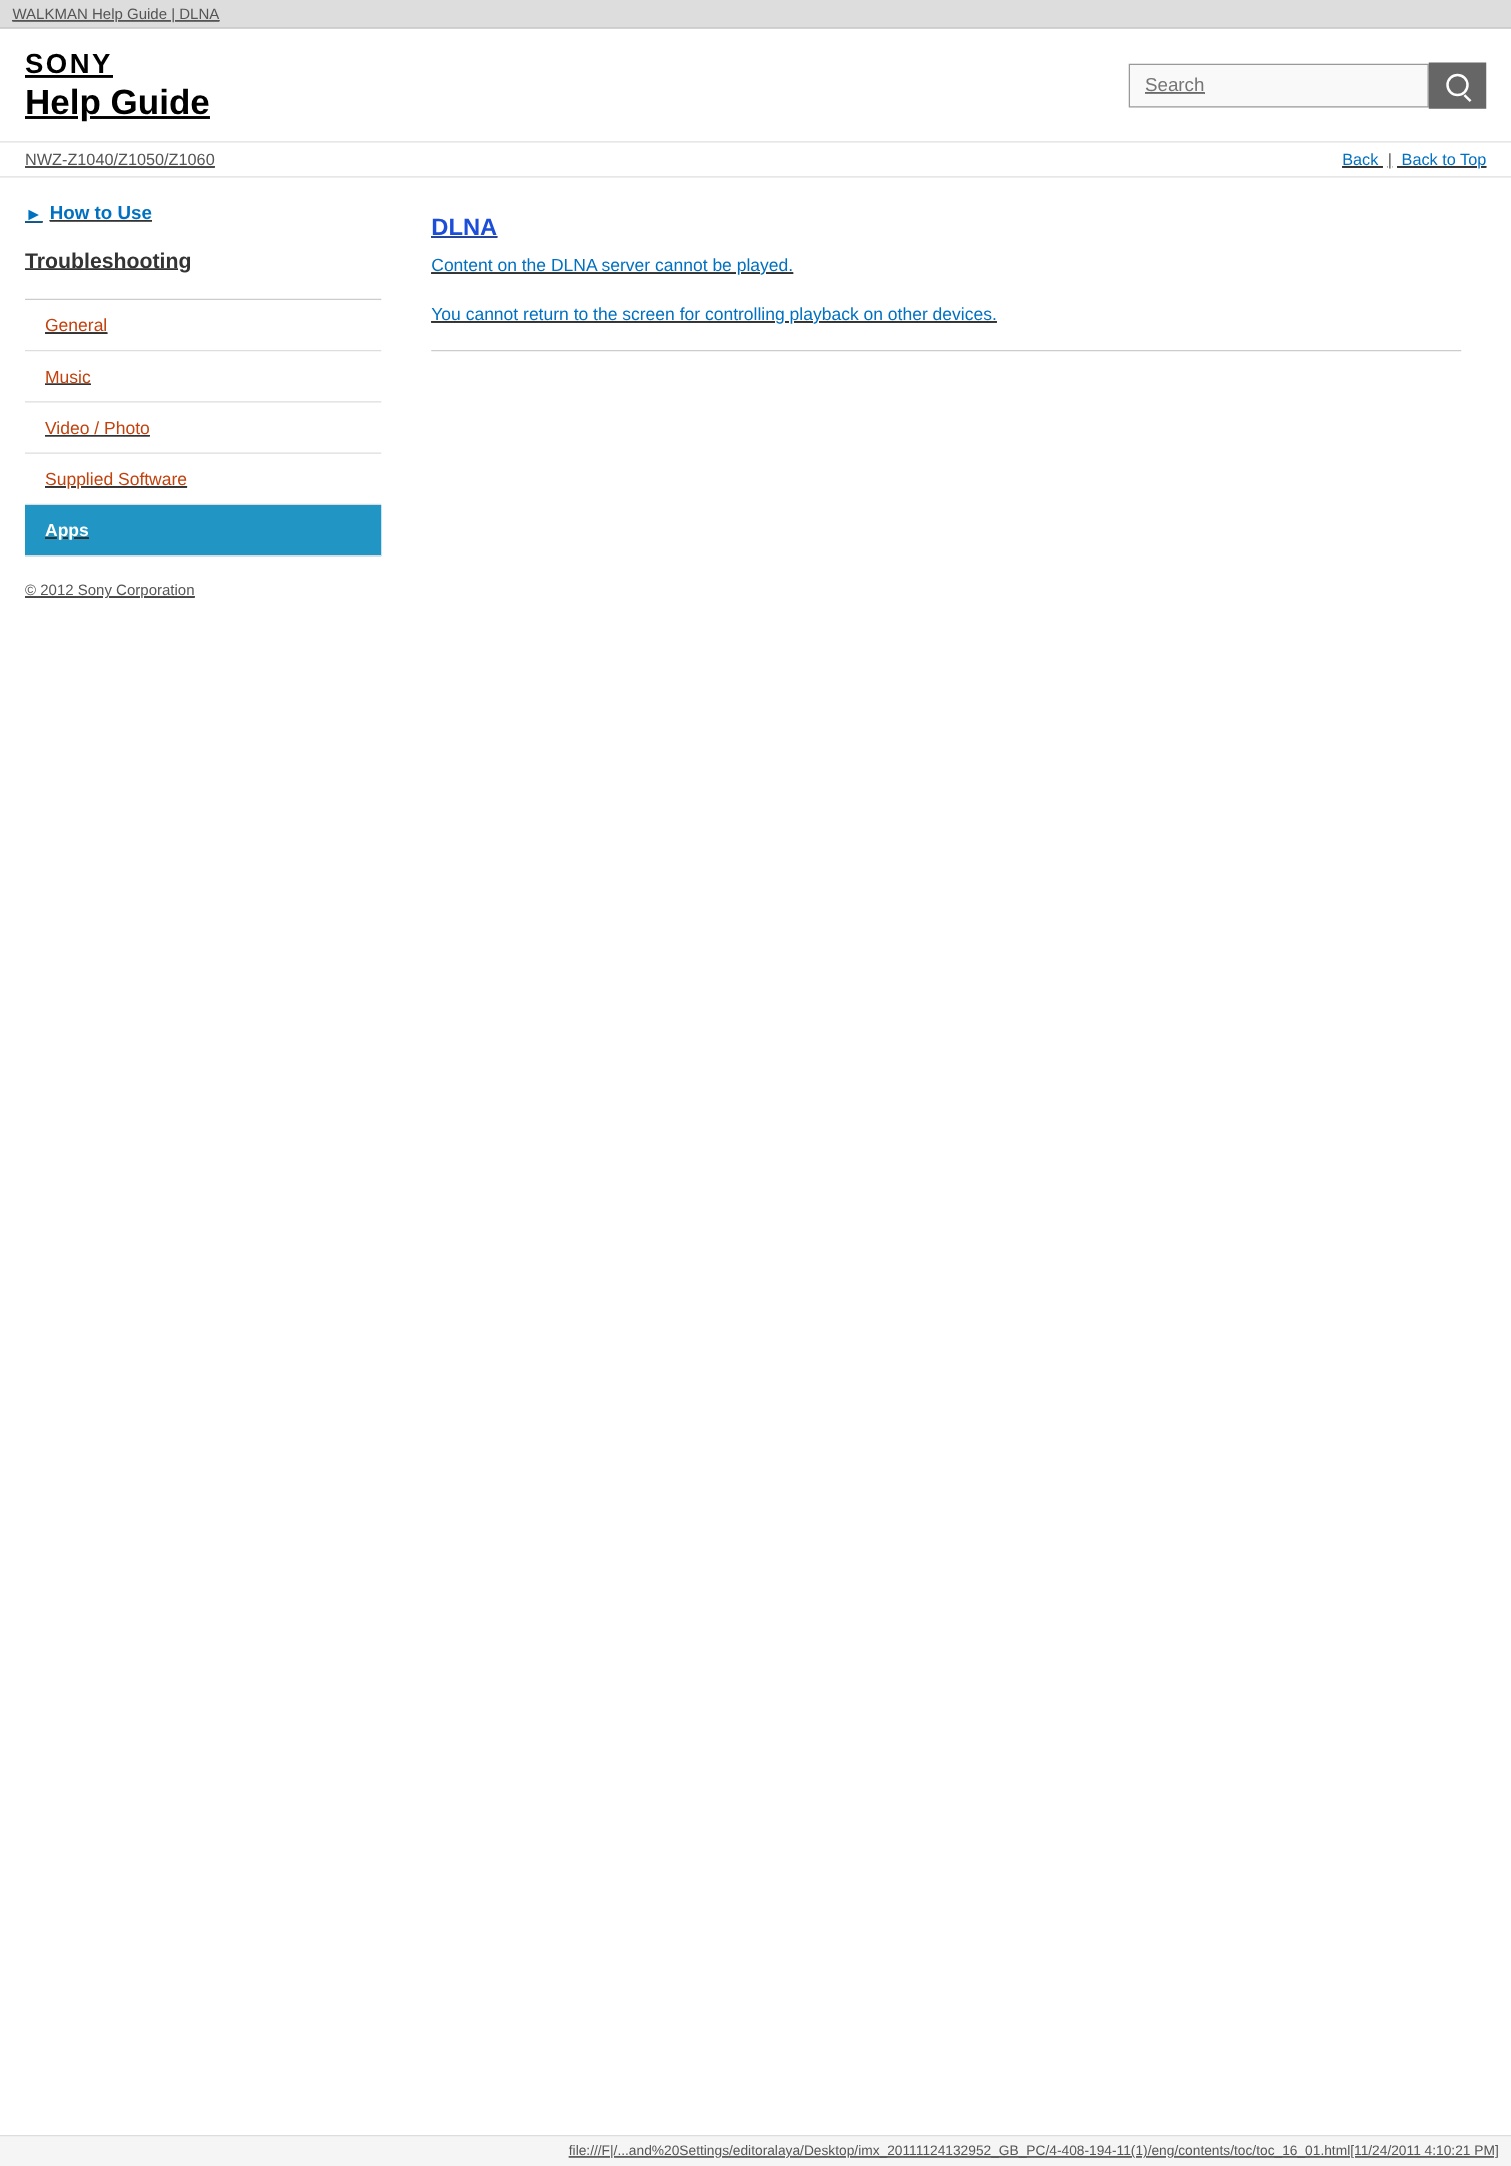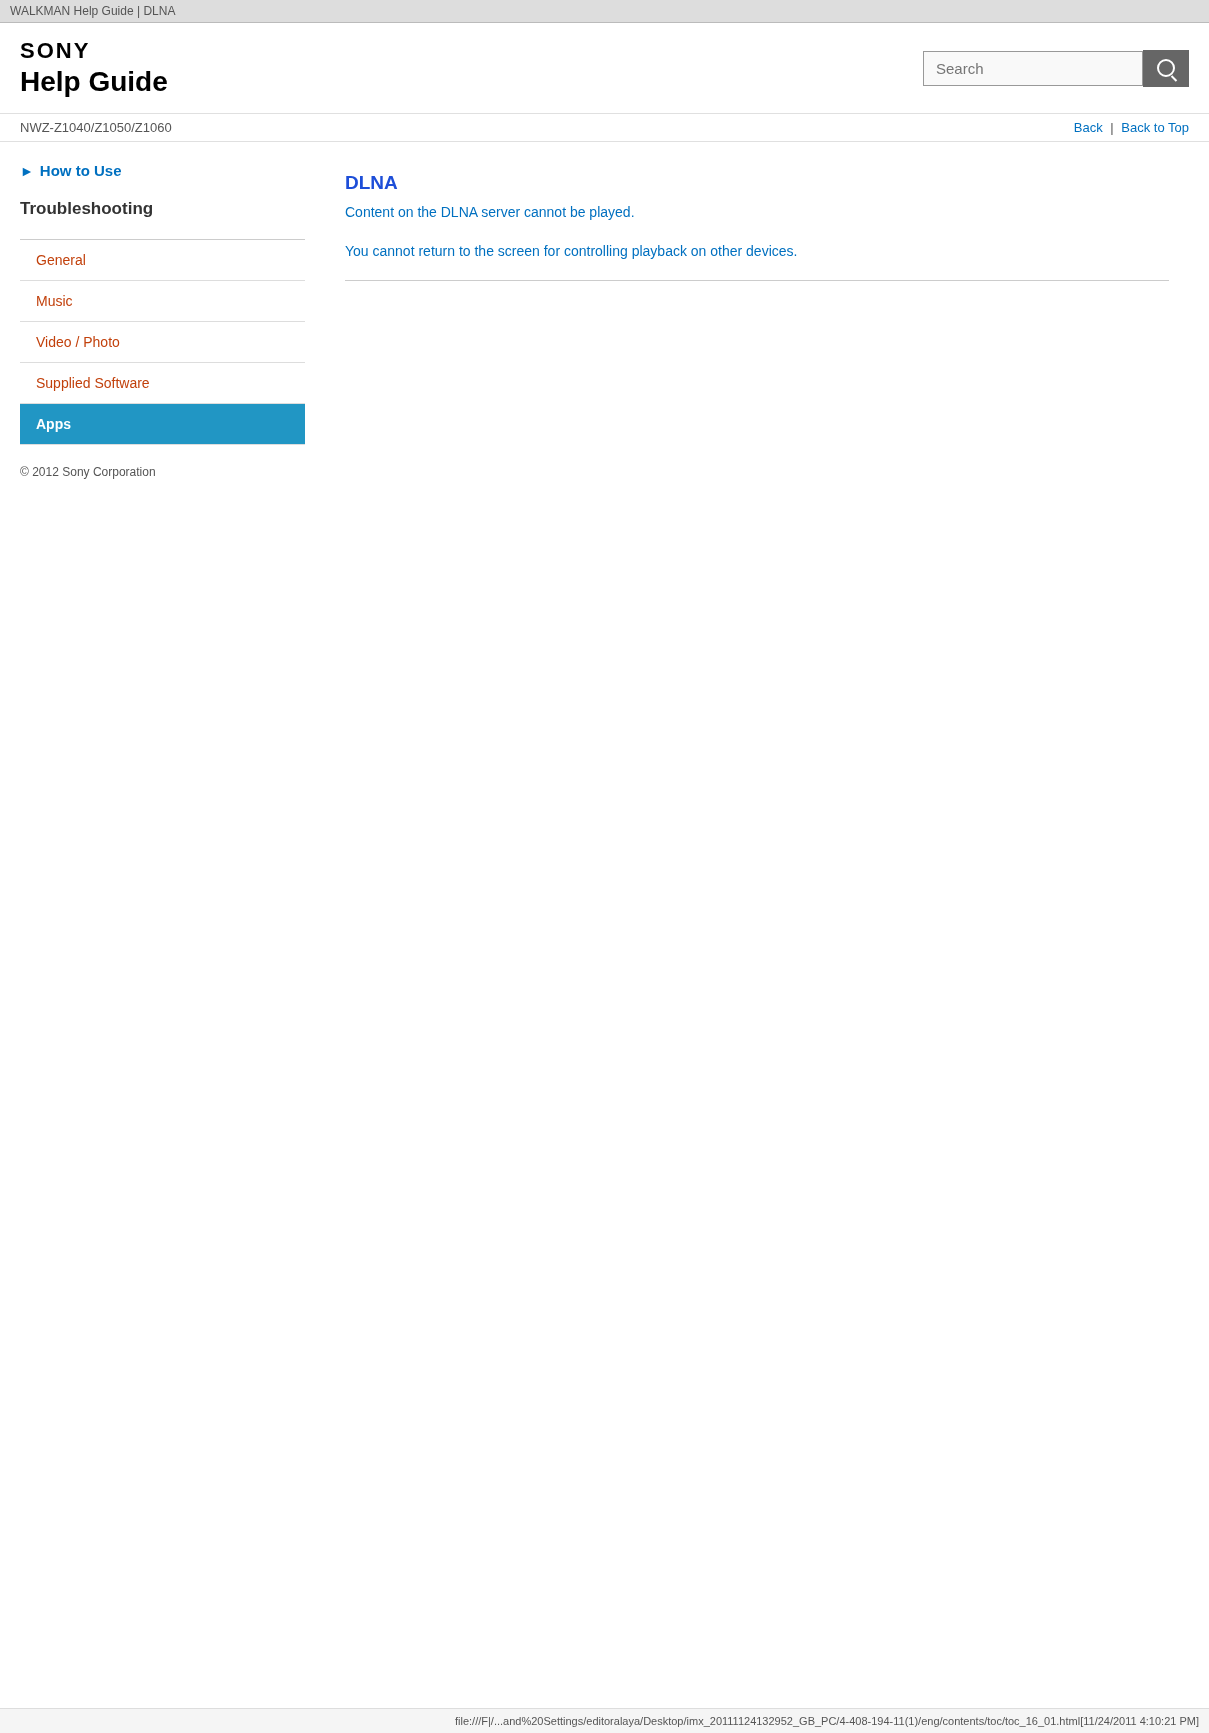--- a/index.html
+++ b/index.html
@@ -1,15 +1,15 @@
 <!DOCTYPE html>
 <html><head>
   <meta charset="utf-8">
   <style>
-    * { margin: 0; padding: 0; box-sizing: border-box; }
+    * { margin: 0; padding: 0; box-sizing: border-box; text-decoration: underline; }
     body {
       font-family: Arial, sans-serif;
       font-size: 14px;
       color: #333;
       background: #fff;
     }
 
     
     .browser-title-bar {
       background: #ddd;
@@ -41,21 +41,21 @@
       font-size: 28px;
       font-weight: bold;
       color: #000;
       margin-top: 2px;
     }
     .search-area {
       display: flex;
       align-items: center;
     }
     .search-input {
-      width: 220px;
+      width: 240px;
       padding: 8px 12px;
       border: 1px solid #999;
       font-size: 15px;
       color: #999;
       outline: none;
       background: #f9f9f9;
     }
     .search-button {
       background: #666;
       border: none;

